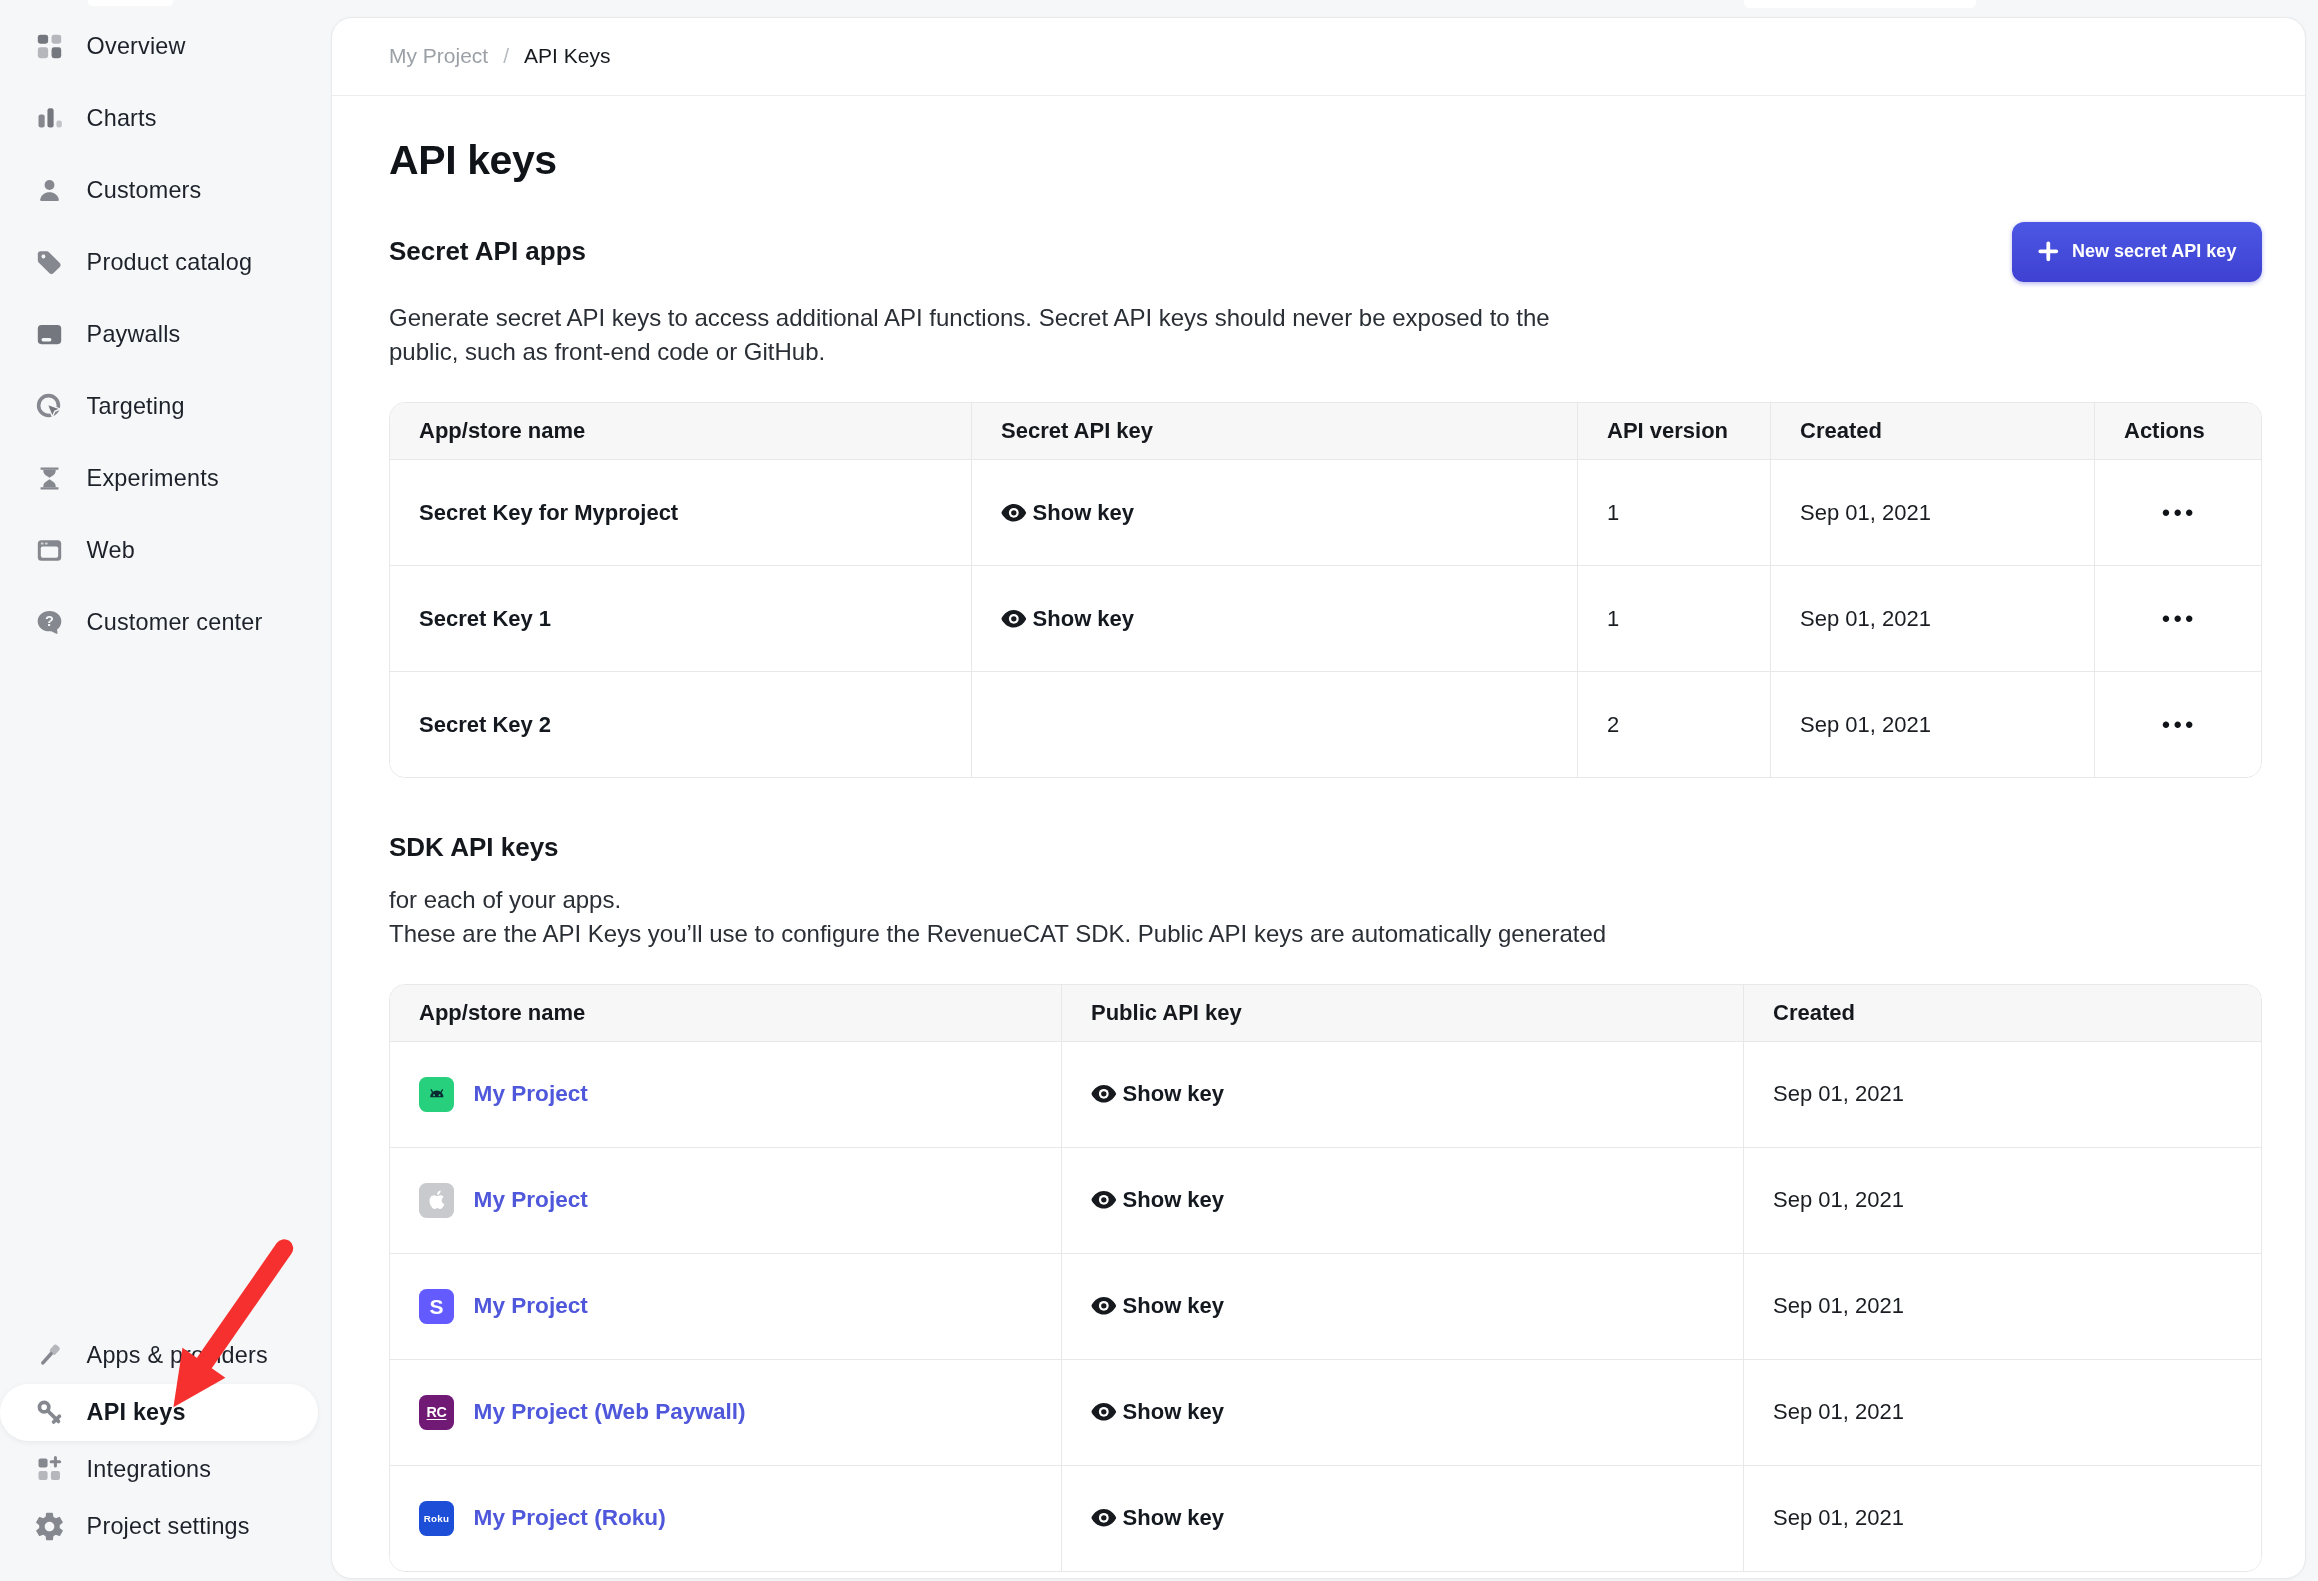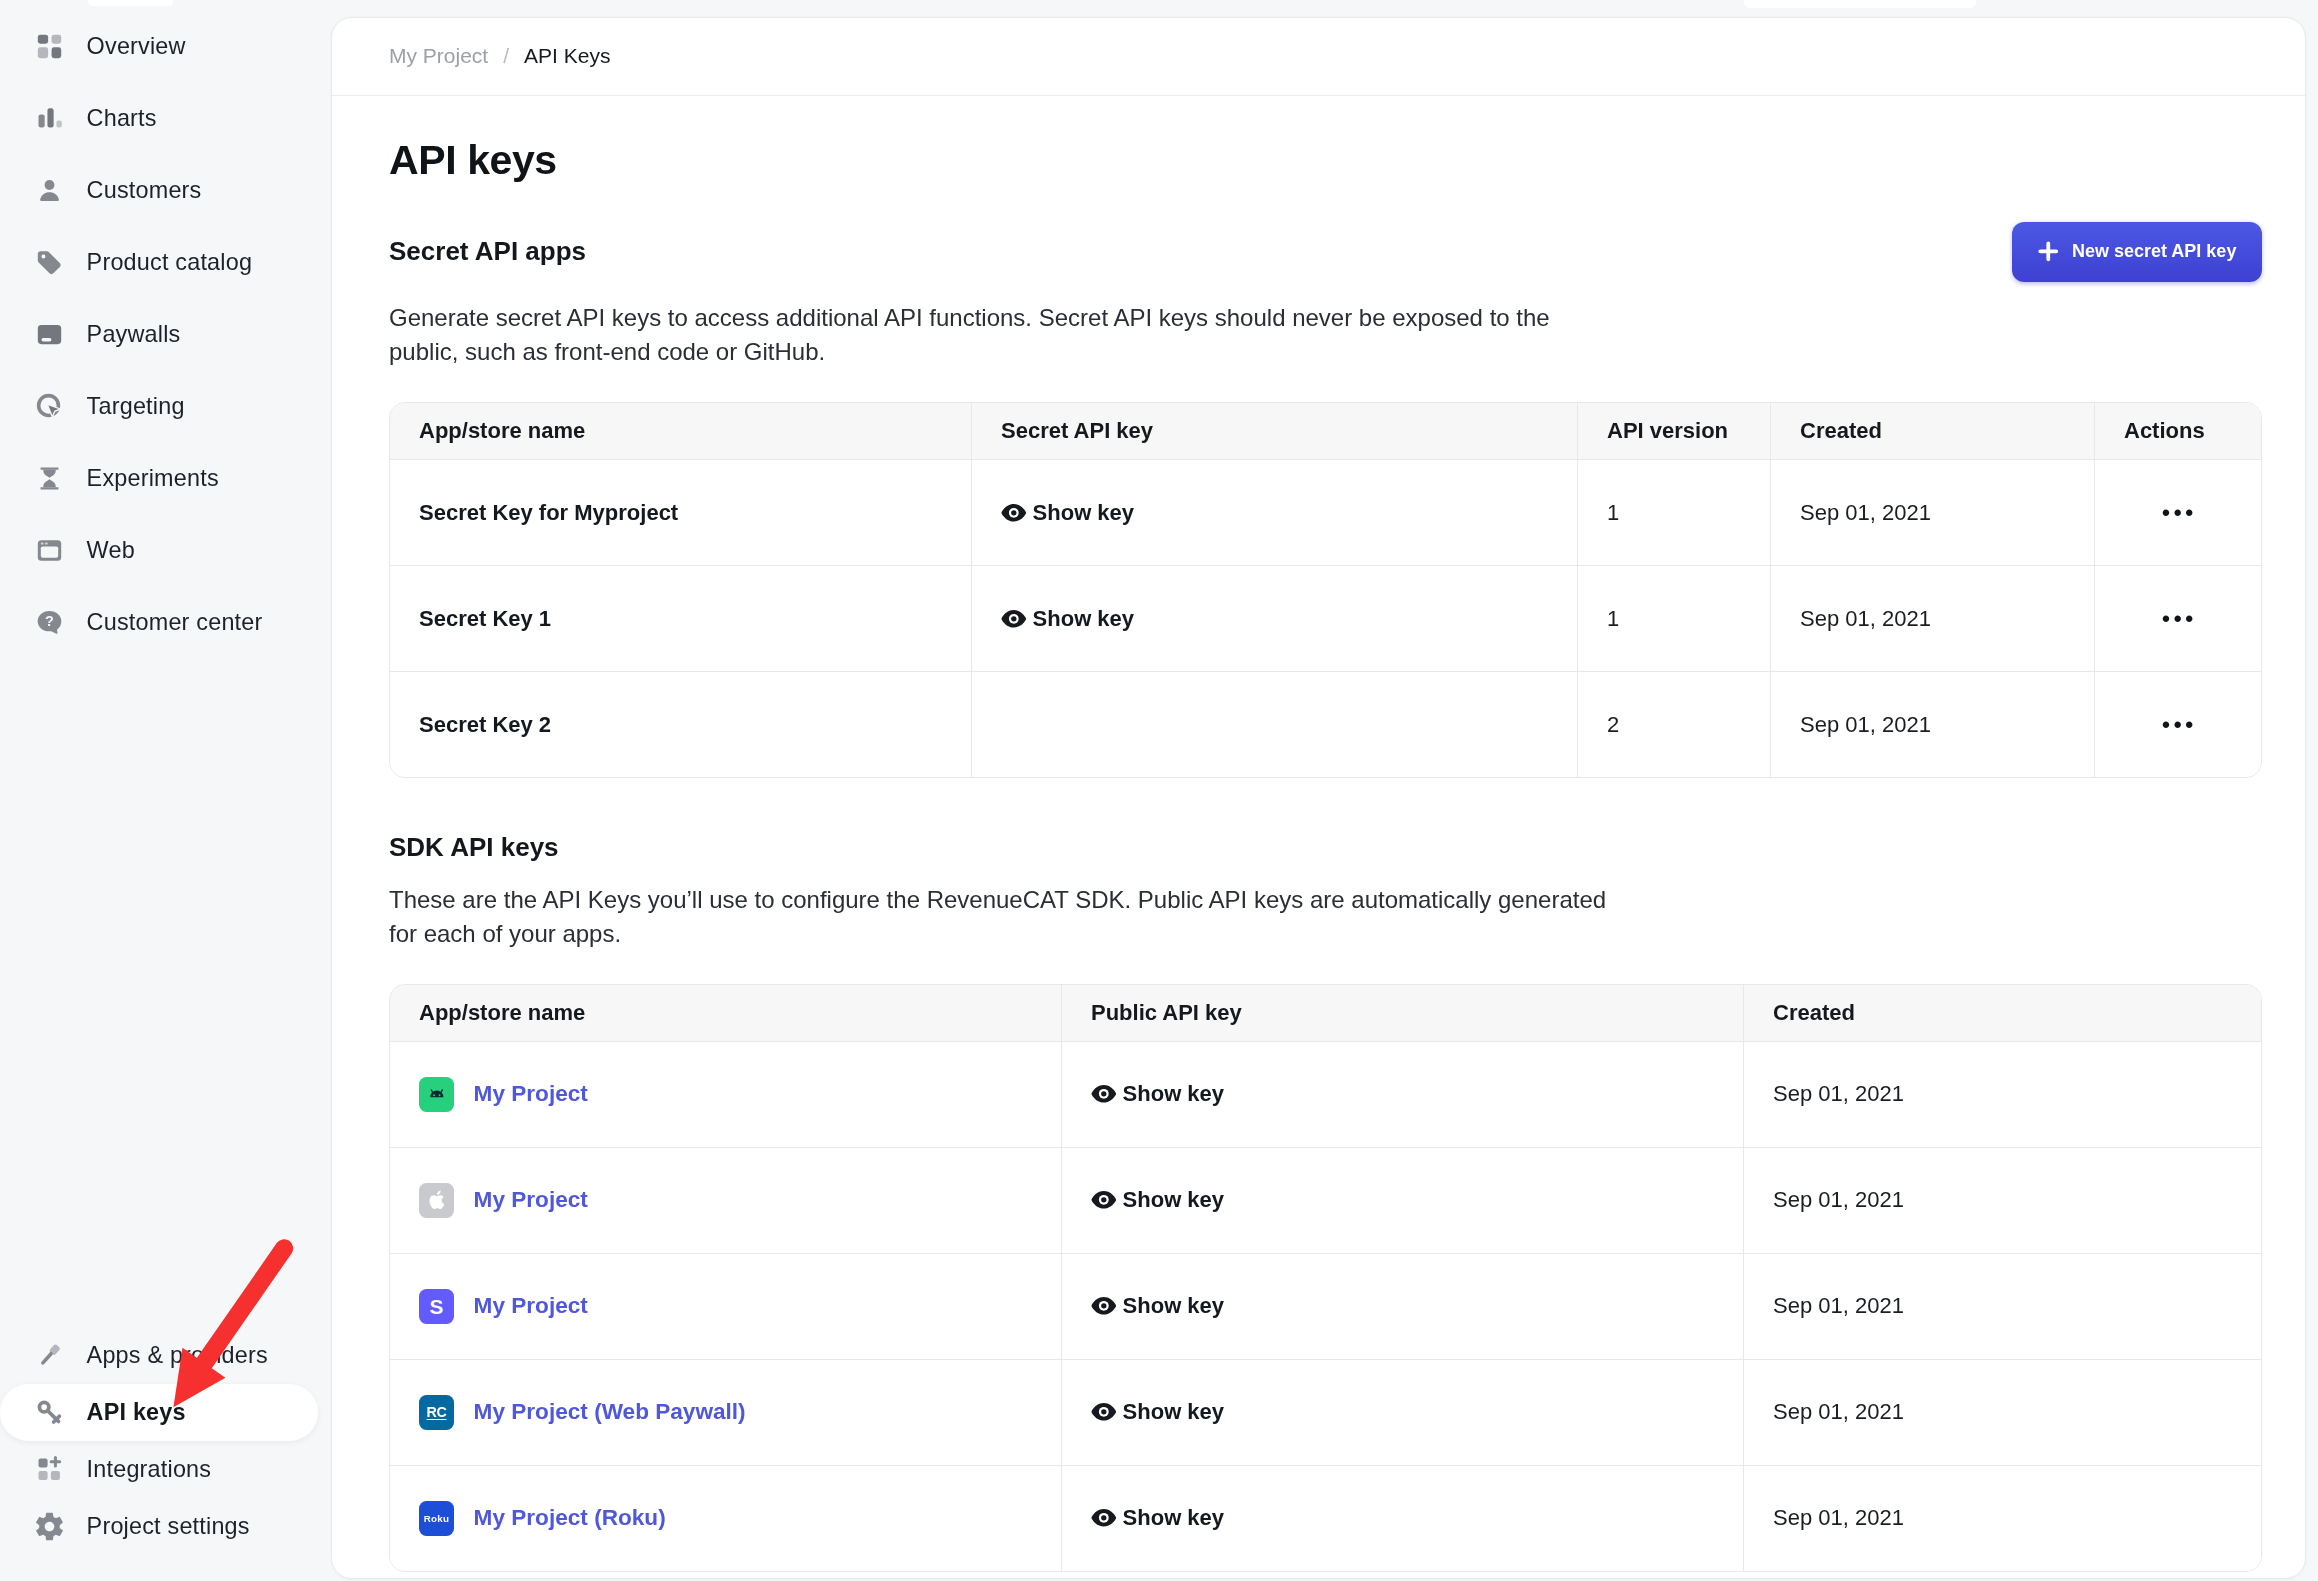--- a/index.html
+++ b/index.html
@@ -302,22 +302,22 @@
           <div class="cell">Sep 01, 2021</div>
           <div class="cell center">
               <span class="dots">•••</span>
             </div>
         </div>
       </div>
     </div>
 
     <h2 class="sdk-title">SDK API keys</h2>
     <div class="desc">
+      <div>for each of your apps.</div>
       <div>These are the API Keys you’ll use to configure the RevenueCAT SDK. Public API keys are automatically generated</div>
-      <div>for each of your apps.</div>
     </div>
 
     <div class="tbl t2">
       <div class="trow thead">
         <div class="cell">App/store name</div>
         <div class="cell">Public API key</div>
         <div class="cell">Created</div>
       </div>
       <div class="tbody">
 
@@ -391,21 +391,21 @@
                 </svg>
               <span>Show key</span>
             </span>
           </div>
           <div class="cell">Sep 01, 2021</div>
         </div>
 
         <div class="trow">
           <div class="cell">
             <span class="app-link">
-              <span class="badge" style="background:#0369a1;">
+              <span class="badge" style="background:#701a75;">
                 <span class="rc">RC</span>
               </span>
               <span class="link-text">My Project (Web Paywall)</span>
             </span>
           </div>
           <div class="cell">
             <span class="show-key">
               <svg viewBox="0 0 24 18">
                   <path d="M12 .8C7.2.8 3.1 3.9.7 8.1c-.3.5-.3 1.2 0 1.7C3.1 14 7.2 17.2 12 17.2s8.9-3.1 11.3-7.3c.3-.5.3-1.2 0-1.7C20.9 3.9 16.8.8 12 .8z" fill="#16191D"></path>
                   <circle cx="12" cy="9" r="4.6" fill="#FFFFFF"></circle>

